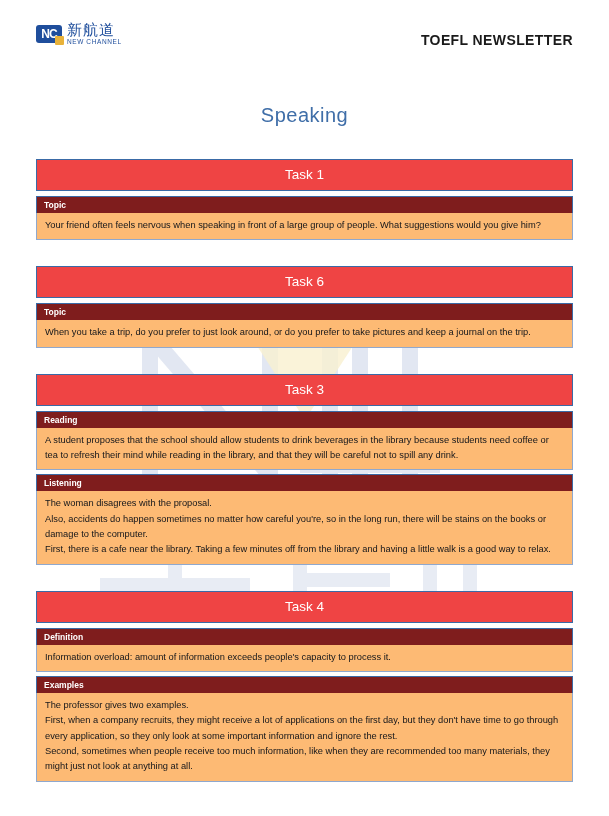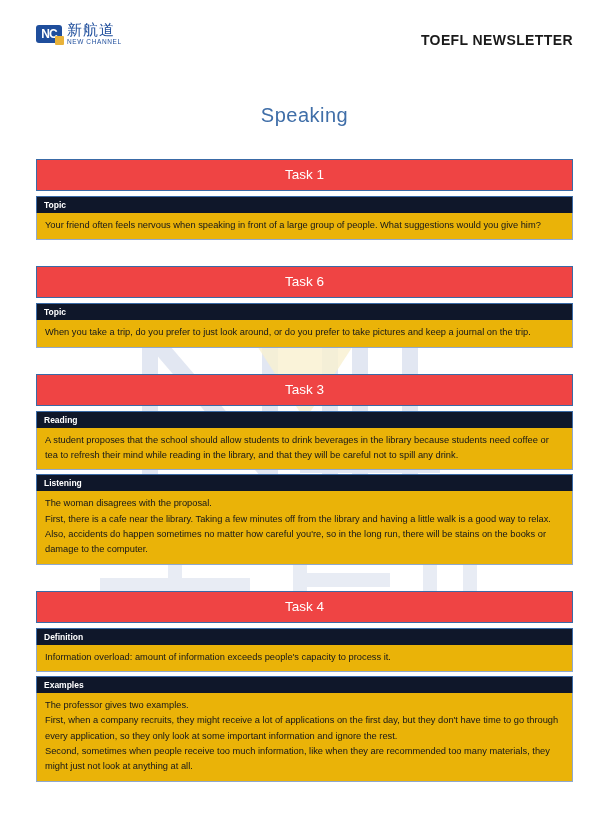--- a/index.html
+++ b/index.html
@@ -122,35 +122,35 @@
   }
   .task-header {
     background: #ef4444;
     color: #ffffff;
     text-align: center;
     font-size: 13.5px;
     padding: 7px 0 8px 0;
     border: 1px solid #3a6aa6;
   }
   .section-label {
-    background: #0f172a;
+    background: #7f1d1d;
     color: #ffffff;
     font-size: 8.5px;
     font-weight: bold;
     padding: 3px 6px 3px 7px;
     border-left: 1px solid #3a6aa6;
     border-right: 1px solid #3a6aa6;
     border-top: 1px solid #3a6aa6;
     margin-top: 4px;
   }
   .section-label.first {
     margin-top: 5px;
   }
   .section-body {
-    background: #eab308;
+    background: #fdba74;
     color: #14161a;
     font-size: 9.3px;
     line-height: 1.65;
     padding: 5px 8px 6px 8px;
     border: 1px solid #8fa8ce;
     border-top: none;
   }
   .section-body p {
     margin: 0;
   }
@@ -212,22 +212,22 @@
 
   <div class="task">
     <div class="task-header">Task 3</div>
     <div class="section-label first">Reading</div>
     <div class="section-body">
       <p>A student proposes that the school should allow students to drink beverages in the library because students need coffee or tea to refresh their mind while reading in the library, and that they will be careful not to spill any drink.</p>
     </div>
     <div class="section-label">Listening</div>
     <div class="section-body">
       <p>The woman disagrees with the proposal.</p>
+      <p>Also, accidents do happen sometimes no matter how careful you're, so in the long run, there will be stains on the books or damage to the computer.</p>
       <p>First, there is a cafe near the library. Taking a few minutes off from the library and having a little walk is a good way to relax.</p>
-      <p>Also, accidents do happen sometimes no matter how careful you're, so in the long run, there will be stains on the books or damage to the computer.</p>
     </div>
   </div>
 
   <div class="spacer-lg"></div>
 
   <div class="task">
     <div class="task-header">Task 4</div>
     <div class="section-label first">Definition</div>
     <div class="section-body">
       <p>Information overload: amount of information exceeds people's capacity to process it.</p>

